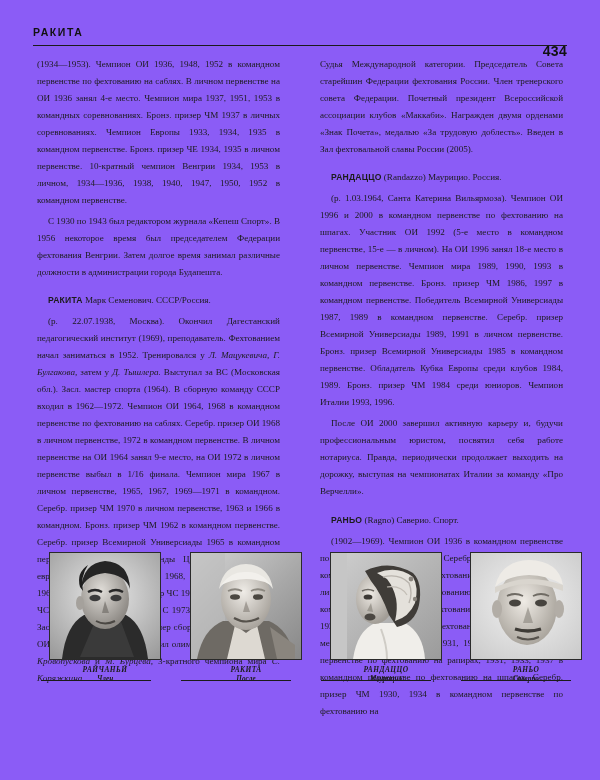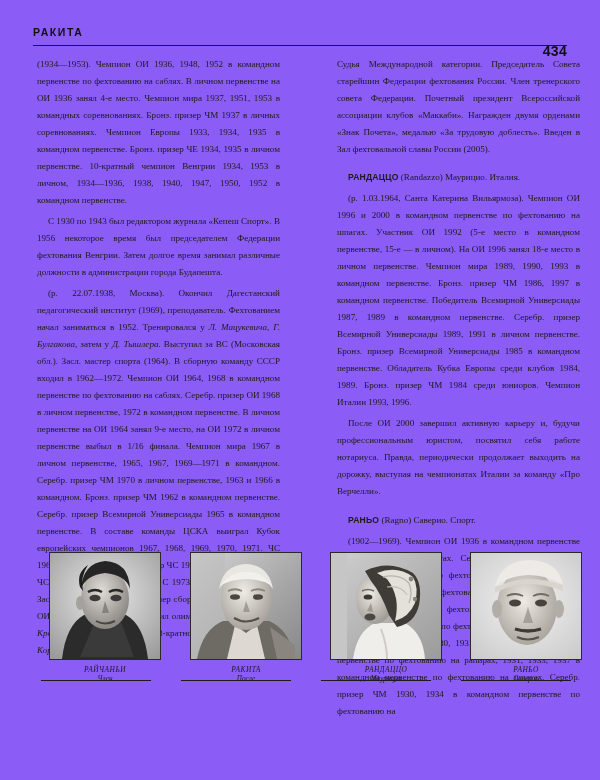--- a/index.html
+++ b/index.html
@@ -69,21 +69,21 @@
     left: 33px;
     top: 52px;
     width: 534px;
   }
   .col {
     position: absolute;
     top: 0;
     width: 251px;
   }
   .col-left  { left: 0; }
-  .col-right { left: 300px; }
+  .col-right { left: 283px; }
 
   .col p {
     margin: 4px;
     text-align: justify;
     text-justify: inter-word;
     font-size: 9.1px;
     line-height: 17px;
     hyphens: manual;
   }
   .col p.indent {
@@ -133,20 +133,21 @@
     display: block;
     width: 110px;
     height: 106px;
   }
 
   .caption {
     margin-top: 5px;
     text-align: center;
     font-style: italic;
     line-height: 9.6px;
+    font-weight: bold;
   }
   .caption .cap-surname {
     display: block;
     font-size: 7.4px;
     letter-spacing: 0.45px;
   }
   .caption .cap-given {
     display: block;
     font-size: 7.2px;
   }
@@ -170,25 +171,26 @@
   <div class="running-head">
     <div class="rh-title">РАКИТА</div>
     <div class="rh-folio">434</div>
     <div class="rh-rule"></div>
   </div>
 
   <div class="columns">
     <div class="col col-left" id="col-left">
         <p><span>(1934—1953). Чемпион ОИ 1936, 1948, 1952 в командном первенстве по фехтованию на саблях. В личном первенстве на ОИ 1936 занял 4-е место. Чемпион мира 1937, 1951, 1953 в командных соревнованиях. Бронз. призер ЧМ 1937 в личных соревнованиях. Чемпион Европы 1933, 1934, 1935 в командном первенстве. Бронз. призер ЧЕ 1934, 1935 в личном первенстве. 10-кратный чемпион Венгрии 1934, 1953 в личном, 1934—1936, 1938, 1940, 1947, 1950, 1952 в командном первенстве.</span></p>
         <p class="indent"><span>С 1930 по 1943 был редактором журнала «Кепеш Спорт». В 1956 некоторое время был председателем Федерации фехтования Венгрии. Затем долгое время занимал различные должности в администрации города Будапешта.</span></p>
+        <p class="indent entry"><span class="headword">РАКИТА</span><span> Марк Семенович. СССР/Россия.</span></p>
         <p class="indent"><span>(р. 22.07.1938, Москва). Окончил Дагестанский педагогический институт (1969), преподаватель. Фехтованием начал заниматься в 1952. Тренировался у </span><span class="it">Л. Мацукевича, Г. Булгакова,</span><span> затем у </span><span class="it">Д. Тышлера.</span><span> Выступал за ВС (Московская обл.). Засл. мастер спорта (1964). В сборную команду СССР входил в 1962—1972. Чемпион ОИ 1964, 1968 в командном первенстве по фехтованию на саблях. Серебр. призер ОИ 1968 в личном первенстве, 1972 в командном первенстве. В личном первенстве на ОИ 1964 занял 9-е место, на ОИ 1972 в личном первенстве выбыл в 1/16 финала. Чемпион мира 1967 в личном первенстве, 1965, 1967, 1969—1971 в командном. Серебр. призер ЧМ 1970 в личном первенстве, 1963 и 1966 в командном. Бронз. призер ЧМ 1962 в командном первенстве. Серебр. призер Всемирной Универсиады 1965 в командном первенстве. В составе команды ЦСКА выиграл Кубок европейских чемпионов 1967, 1968, 1969, 1970, 1971. ЧС 1962, 1969, 1970. Серебр. призер ЧС 1965, 1971. Бронз. призер ЧС 1967. Обладатель КС 1971. С 1973 на тренерской работе. Засл. тренер СССР (1979). Тренер сборной команды СССР на ОИ 1976, 1980, 1988. Подготовил олимпийских чемпионов </span><span class="it">В. Кровопускова</span><span> и </span><span class="it">М. Бурцева,</span><span> 3-кратного чемпиона мира </span><span class="it">С. Коряжкина.</span></p>
       </div>
     <div class="col col-right" id="col-right">
         <p><span>Судья Международной категории. Председатель Совета старейшин Федерации фехтования России. Член тренерского совета Федерации. Почетный президент Всероссийской ассоциации клубов «Маккаби». Награжден двумя орденами «Знак Почета», медалью «За трудовую доблесть». Введен в Зал фехтовальной славы России (2005).</span></p>
-        <p class="indent entry"><span class="headword">РАНДАЦЦО</span><span> (Randazzo) Маурицио. Италия.</span></p>
+        <p class="indent entry"><span class="headword">РАНДАЦЦО</span><span> (Randazzo) Маурицио. Россия.</span></p>
         <p class="indent"><span>(р. 1.03.1964, Санта Катерина Вильярмоза). Чемпион ОИ 1996 и 2000 в командном первенстве по фехтованию на шпагах. Участник ОИ 1992 (5-е место в командном первенстве, 15-е — в личном). На ОИ 1996 занял 18-е место в личном первенстве. Чемпион мира 1989, 1990, 1993 в командном первенстве. Бронз. призер ЧМ 1986, 1997 в командном первенстве. Победитель Всемирной Универсиады 1987, 1989 в командном первенстве. Серебр. призер Всемирной Универсиады 1989, 1991 в личном первенстве. Бронз. призер Всемирной Универсиады 1985 в командном первенстве. Обладатель Кубка Европы среди клубов 1984, 1989. Бронз. призер ЧМ 1984 среди юниоров. Чемпион Италии 1993, 1996.</span></p>
         <p class="indent"><span>После ОИ 2000 завершил активную карьеру и, будучи профессиональным юристом, посвятил себя работе нотариуса. Правда, периодически продолжает выходить на дорожку, выступая на чемпионатах Италии за команду «Про Верчелли».</span></p>
         <p class="indent entry"><span class="headword">РАНЬО</span><span> (Ragno) Саверио. Спорт.</span></p>
         <p class="indent"><span>(1902—1969). Чемпион ОИ 1936 в командном первенстве по фехтованию на шпагах. Серебр. призер ОИ 1932 в командном первенстве по фехтованию на шпагах, 1936 в личном первенстве по фехтованию на шпагах, 1948 в командном первенстве по фехтованию на рапирах. На ОИ 1932 в личном первенстве по фехтованию на шпагах занял 4-е место. Чемпион мира 1930, 1931, 1933, 1950 в командном первенстве по фехтованию на рапирах, 1931, 1933, 1937 в командном первенстве по фехтованию на шпагах. Серебр. призер ЧМ 1930, 1934 в командном первенстве по фехтованию на</span></p>
       </div>
   </div>
 
   <div class="plates" id="plates">
     <div class="plate plate-1">
       <div class="photo-frame">

